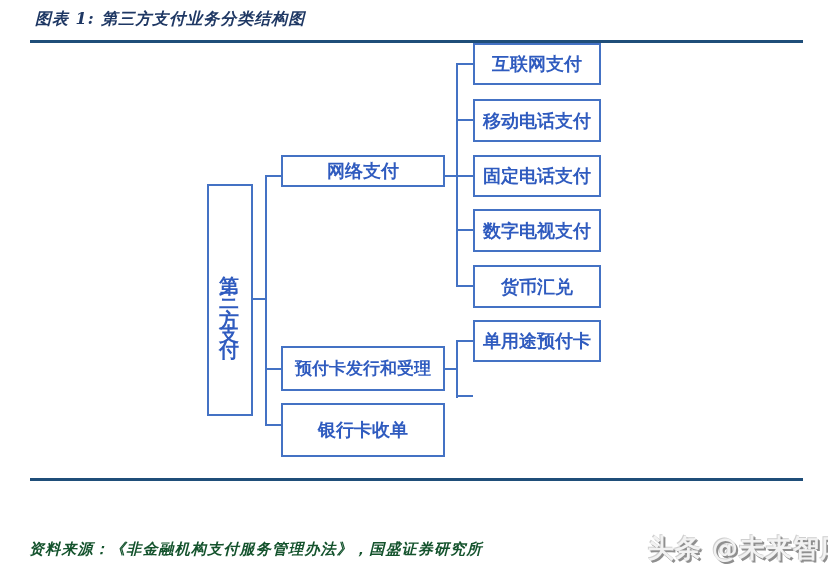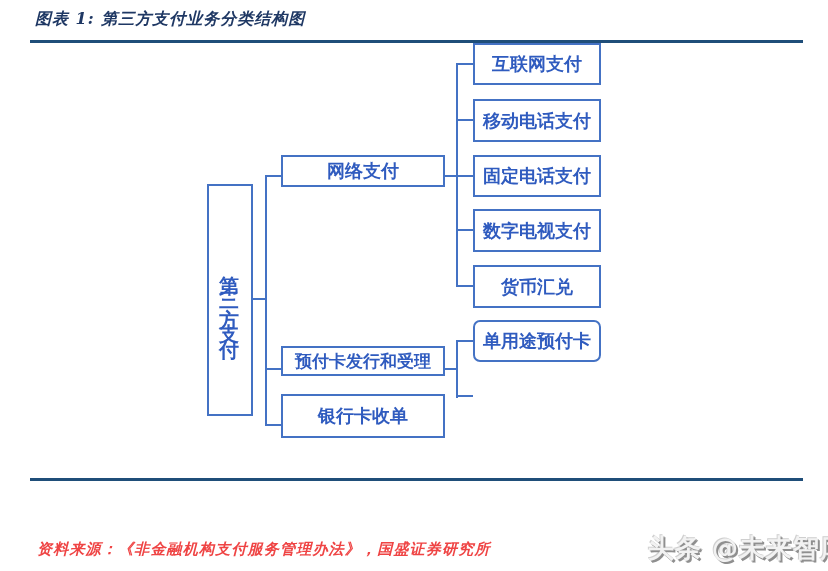--- a/index.html
+++ b/index.html
@@ -28,30 +28,30 @@
     color:#2F5BBF; font-weight:bold; font-size:18px;
     font-family:"DejaVu Sans","Liberation Sans",sans-serif;
     white-space:nowrap;
   }
   .box-root { left:207px; top:184px; width:46px; height:232px; }
   .box-root .vtext {
     writing-mode:vertical-rl; text-orientation:upright;
     font-size:20px; letter-spacing:16px; color:#2F5BBF; font-weight:bold;
   }
   .box-net   { left:281px; top:155px; width:164px; height:32px; }
-  .box-pre   { left:281px; top:346px; width:164px; height:30px; font-size:17px; }
-  .box-bank  { left:281px; top:394px; width:164px; height:44px; }
+  .box-pre   { left:281px; top:346px; width:164px; height:45px; font-size:17px; }
+  .box-bank  { left:281px; top:403px; width:164px; height:54px; }
 
   .box-r { left:473px; width:128px; height:42px; }
   .box-r1 { top:43px; }
   .box-r2 { top:99px; height:43px; }
   .box-r3 { top:155px; }
   .box-r4 { top:209px; height:43px; }
   .box-r5 { top:265px; height:43px; }
-  .box-r6 { top:320px;border-radius:7px; }
+  .box-r6 { top:320px; }
   .box-r7 { top:375px; height:43px; }
 
   
   .ln { position:absolute; background:#4472C4; }
   .ln-root-stub { left:252px; top:298px; width:15px; height:2px; }
   .ln-trunk1    { left:265px; top:175px; width:2px;  height:251px; }
   .ln-l2-net    { left:267px; top:175px; width:14px; height:2px; }
   .ln-l2-pre    { left:267px; top:368px; width:14px; height:2px; }
   .ln-l2-bank   { left:267px; top:424px; width:14px; height:2px; }
 
@@ -70,24 +70,24 @@
 
   
   .note {
     position:absolute; left:35px; top:486px;
     font-family:"DejaVu Serif","Liberation Serif",serif;
     font-style:italic; font-weight:bold; font-size:15px;
     color:#1F3864; letter-spacing:1.2px; line-height:23px;
     width:780px;
   }
   .source {
-    position:absolute; left:37px; top:540px;
+    position:absolute; left:29px; top:540px;
     font-family:"DejaVu Serif","Liberation Serif",serif;
     font-style:italic; font-weight:bold; font-size:15px;
-    color:#ef4444; letter-spacing:1.2px; white-space:nowrap;
+    color:#14532d; letter-spacing:1.2px; white-space:nowrap;
   }
   .watermark {
     position:absolute; left:648px; top:531px;
     font-size:26px; font-weight:bold; white-space:nowrap;
     color:#f2f2f2;
     text-shadow:2px 2px 0 #8f8f8f, -1px -1px 0 #cfcfcf, 1px 1px 0 #a8a8a8;
     letter-spacing:1px;
   }
 </style>
 </head>

